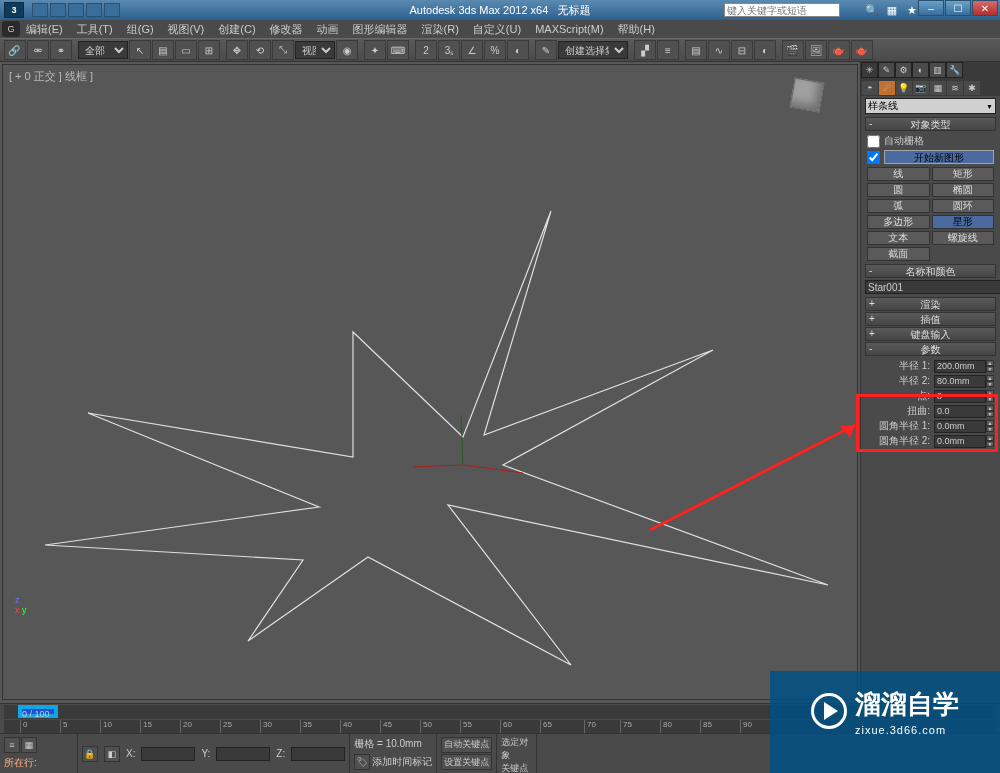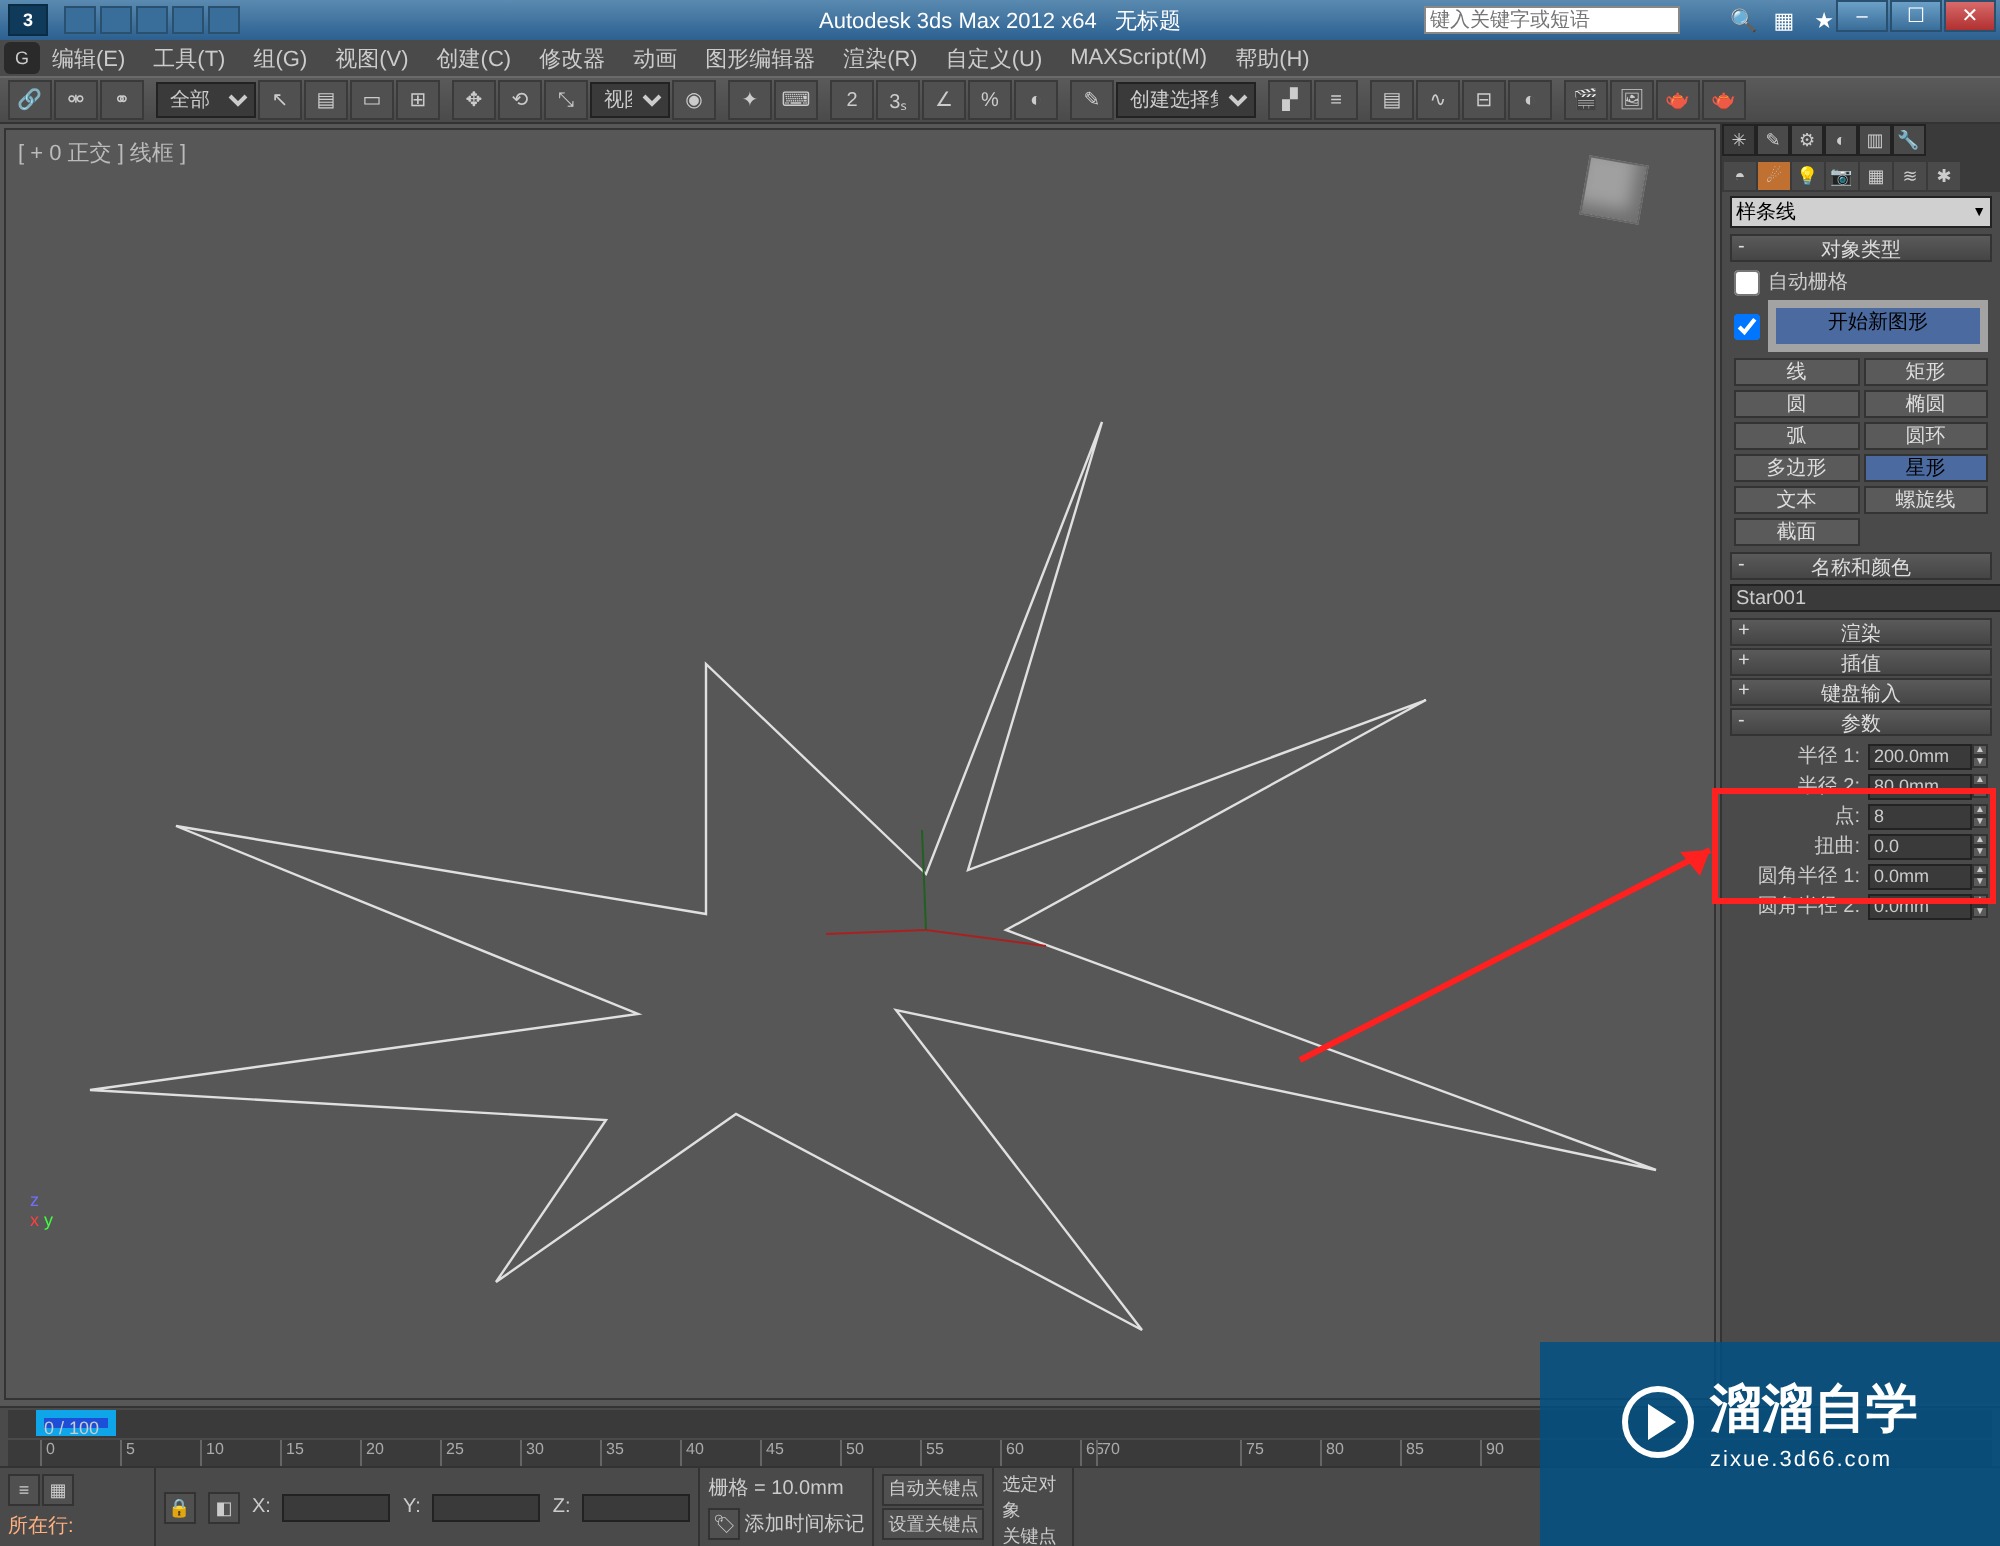--- a/index.html
+++ b/index.html
@@ -4,21 +4,21 @@
 <style>
 * { margin: 0; padding: 0; box-sizing: border-box; font-family: "Microsoft YaHei", sans-serif; }
 body { width: 1000px; height: 773px; background: #575757; overflow: hidden; position: relative; font-size: 11px; color: #ccc; }
 
 .titlebar { height: 20px; background: linear-gradient(#5a8ab0,#2b6090); display: flex; align-items: center; color: #fff; font-size: 11px; position: relative; }
 .titlebar .logo { width: 20px; height: 16px; background: #0f3a5a; display: flex; align-items: center; justify-content: center; margin: 0 4px; border: 1px solid #0a2d45; font-size: 9px; font-weight: bold; }
 .titlebar .pins { display: flex; gap: 2px; margin-left: 4px; }
 .titlebar .pin { width: 16px; height: 14px; background: #3a6e9a; border: 1px solid #2a5070; }
 .titlebar .title { position: absolute; left: 50%; transform: translateX(-50%); }
 .titlebar .search { position: absolute; right: 160px; }
-.titlebar .search input { width: 128px; height: 14px; background: #fff; border: 1px solid #888; font-size: 10px; padding: 0 2px; }
+.titlebar .search input { width: 116px; height: 14px; background: #fff; border: 1px solid #888; font-size: 10px; padding: 0 2px; }
 .titlebar .right-icons { position: absolute; right: 60px; display: flex; gap: 4px; }
 .titlebar .right-icons div { width: 16px; height: 14px; display: flex; align-items: center; justify-content: center; }
 .titlebar .winbtns { position: absolute; right: 2px; top: 0; display: flex; }
 .titlebar .winbtns div { width: 26px; height: 16px; background: linear-gradient(#6ba0c8,#3a6e9a); border: 1px solid #2a5070; display: flex; align-items: center; justify-content: center; font-size: 10px; margin-left: 1px; }
 .titlebar .winbtns .close { background: linear-gradient(#d96a6a,#b03030); }
 
 .menubar { height: 18px; background: #4a4a4a; display: flex; align-items: center; padding-left: 20px; gap: 2px; color: #ccc; font-size: 11px; }
 .menubar .mlogo { width: 18px; height: 16px; background: #2a2a2a; border-radius: 3px; position: absolute; left: 2px; display: flex; align-items: center; justify-content: center; font-size: 9px; }
 .mi { padding: 2px 6px; cursor: default; }
 
@@ -44,21 +44,21 @@
 .sp-tab2 .orange { background: #c07030; }
 .sp-dropdown { margin: 2px 4px; height: 16px; background: #d0d0d0; border: 1px solid #222; font-size: 10px; color: #000; padding: 0 2px; display: flex; align-items: center; justify-content: space-between; }
 .sp-dropdown::after { content: "▼"; font-size: 7px; }
 
 .rollout-header { height: 14px; background: linear-gradient(#5a5a5a,#454545); border: 1px solid #333; margin: 1px 4px 0; text-align: center; font-size: 10px; color: #ddd; position: relative; }
 .rollout-header .tog { position: absolute; left: 3px; top: 0; }
 .rollout-body { margin: 0 4px; padding: 2px 2px; background: #4a4a4a; }
 
 .check-row { display: flex; align-items: center; font-size: 10px; padding: 1px 0; }
 .check-row input { margin-right: 4px; }
-.long-btn { height: 26px; background: #4a6aa0; border: 4px solid #a3a3a3; margin: 1px 0; text-align: center; font-size: 10px; color: #000; }
+.long-btn { height: 14px; background: #4a6aa0; border: 1px solid #a3a3a3; margin: 1px 0; text-align: center; font-size: 10px; color: #000; }
 
 .shape-grid { display: grid; grid-template-columns: 1fr 1fr; gap: 2px; margin-top: 2px; }
 .shape-btn { height: 14px; background: #5a5a5a; border: 1px solid #333; text-align: center; font-size: 10px; color: #ddd; display: flex; align-items: center; justify-content: center; }
 .shape-btn.active { background: #4a6aa0; color: #000; }
 
 .name-row { display: flex; gap: 2px; margin: 2px 4px; }
 .name-row input { flex: 1; height: 14px; background: #3a3a3a; border: 1px solid #222; color: #ccc; font-size: 10px; padding: 0 2px; }
 
 .param-row { display: flex; align-items: center; font-size: 10px; margin: 1px 0; }
 .param-row .label { flex: 1; text-align: right; padding-right: 4px; color: #ccc; }
@@ -330,21 +330,21 @@
       <div style="left: 176px;">20</div>
       <div style="left: 216px;">25</div>
       <div style="left: 256px;">30</div>
       <div style="left: 296px; text-align: center;">35</div>
       <div style="left: 336px;">40</div>
       <div style="left: 376px;">45</div>
       <div style="left: 416px;">50</div>
       <div style="left: 456px;">55</div>
       <div style="left: 496px;">60</div>
       <div style="left: 536px;">65</div>
-      <div style="left: 544px;">70</div>
+      <div style="left: 580px;">70</div>
       <div style="left: 616px;">75</div>
       <div style="left: 656px;">80</div>
       <div style="left: 696px;">85</div>
       <div style="left: 736px;">90</div>
     </div>
 </div>
 
 <div class="statusbar">
   <div class="sec" style="width:78px">
     <div class="btnbox">

